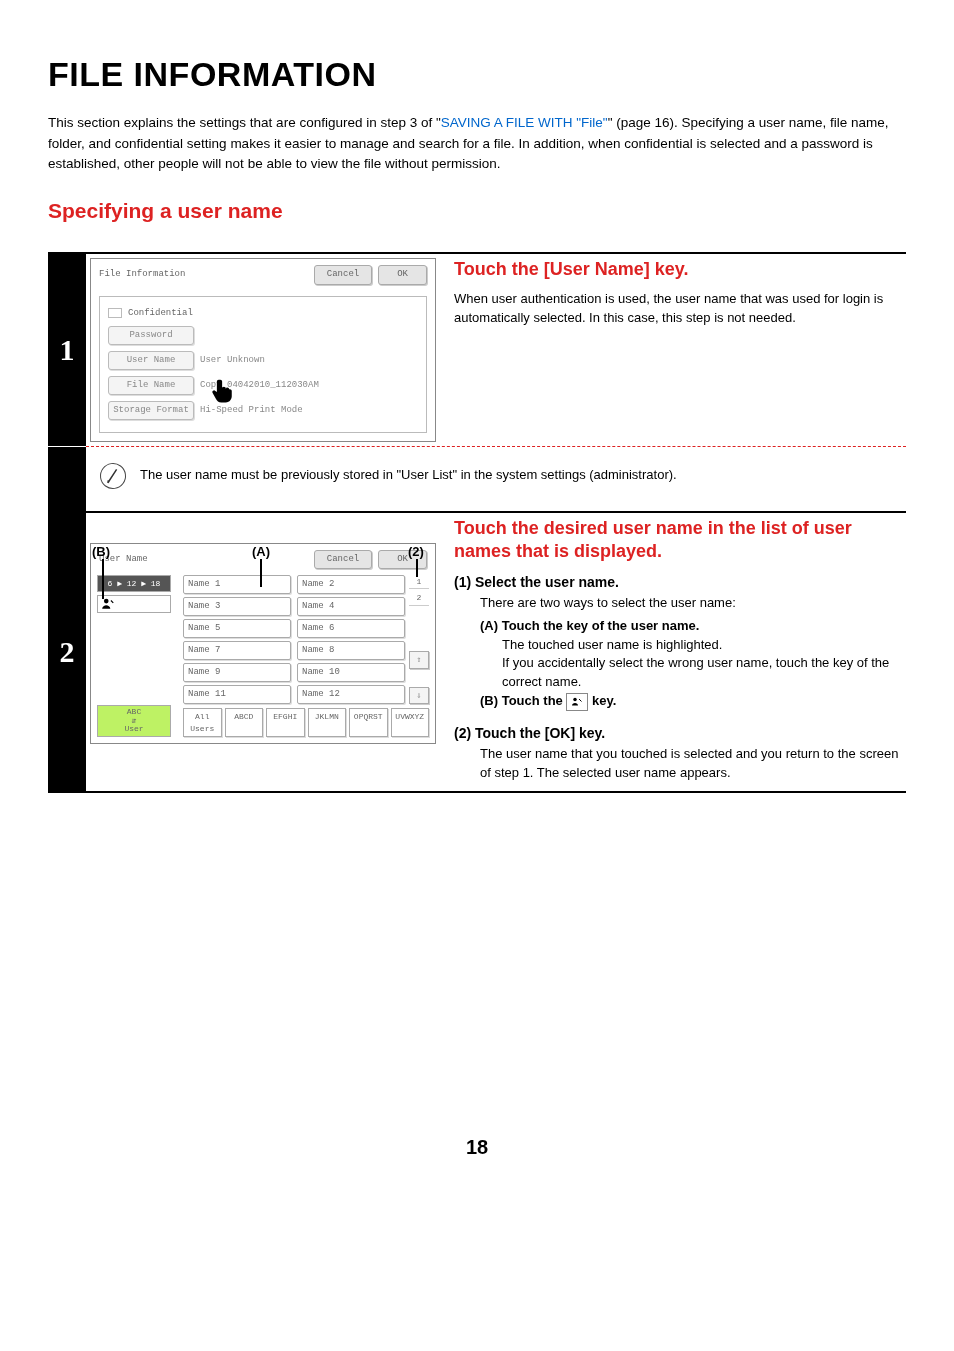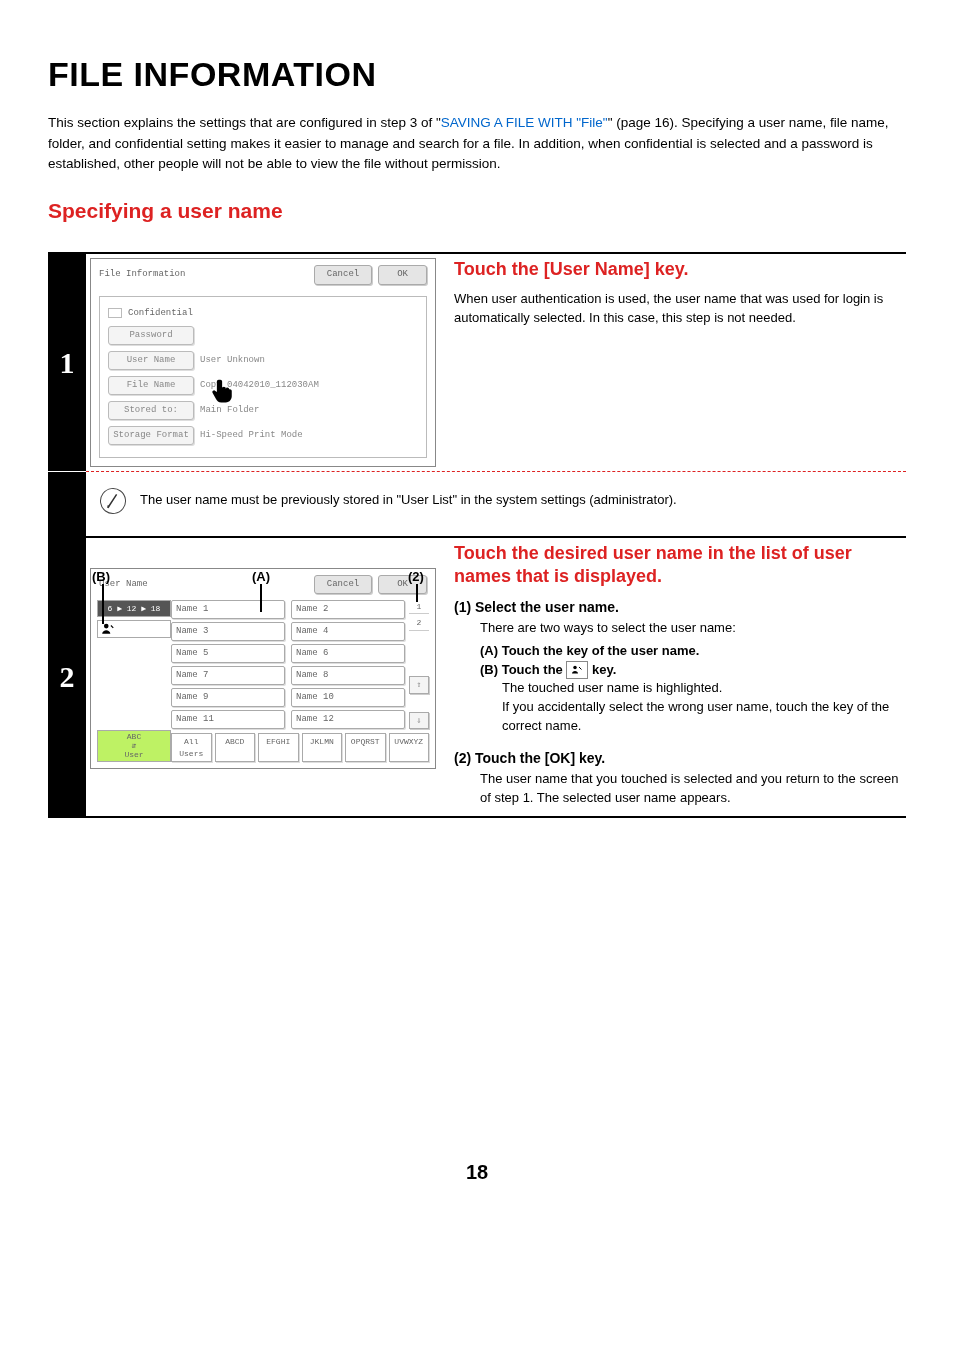--- a/index.html
+++ b/index.html
@@ -127,21 +127,21 @@
     border:1px solid #888;
     font-family:"Courier New",monospace;
     font-size:9px; color:#666;
     background:#fff;
     margin-top:26px;
   }
   .panel2 .titlebar {
     display:flex; justify-content:space-between; align-items:center;
     padding:6px 8px;
   }
-  .panel2 .body { display:flex; padding:0 6px 6px 6px; gap:0;}
+  .panel2 .body { display:flex; padding:0 6px 6px 6px; gap:12px;}
   .p2-left { width:74px; display:flex; flex-direction:column; gap:3px;}
   .p2-left .tab {
     border:1px solid #aaa; padding:2px 3px; text-align:center; font-size:8px;
     background:#eee;
   }
   .p2-left .tab.dark { background:#555; color:#fff;}
   .p2-left .usericon {
     border:1px solid #aaa; height:18px; background:#fff;
     display:flex; align-items:center; justify-content:flex-start; padding-left:2px;
   }
@@ -203,24 +203,20 @@
             <div class="prow">
                 <span class="plabel">Password</span>
               </div>
             <div class="prow">
               <span class="plabel">User Name</span>
               <span class="pval">User Unknown</span>
             </div>
             <div class="prow">
               <span class="plabel">File Name</span>
               <span class="pval">Copy_04042010_112030AM</span>
-            </div>
-            <div class="prow">
-              <span class="plabel">Stored to:</span>
-              <span class="pval">Main Folder</span>
             </div>
             <div class="prow">
               <span class="plabel">Storage Format</span>
               <span class="pval">Hi-Speed Print Mode</span>
             </div>
           </div>
           <span class="hand">
             <svg viewBox="0 0 32 32">
                 <path fill="#000" d="M13 3c1 0 2 1 2 2v7l2-1c1 0 2 1 2 2l2-1c1 0 2 1 2 2l1 0c1 0 2 1 2 2v6c0 3-2 7-7 7h-5c-3 0-5-2-6-4l-4-7c-1-2 1-3 2-3l3 2V5c0-1 1-2 2-2z"></path>
               </svg>
@@ -323,29 +319,29 @@
             </div>
           </div>
         </div>
       </div>
       <div class="text-col">
         <h3>Touch the desired user name in the list of user names that is displayed.</h3>
         <div>
           <div class="sub-h">(1)  Select the user name.</div>
           <div class="sub-text">There are two ways to select the user name:</div>
           <div class="sub-sub"><span class="sub-sub-strong">(A) Touch the key of the user name.</span></div>
+          <div class="sub-sub" style="margin-left:48px; white-space:pre-line;">The touched user name is highlighted.
+If you accidentally select the wrong user name, touch the key of the correct name.</div>
           <div class="sub-sub">
             <span class="sub-sub-strong">(B) Touch the </span><span class="inline-icon"><svg width="14" height="12" viewBox="0 0 24 24" style="vertical-align:middle;">
                   <circle cx="8" cy="7" r="3.5" fill="#000"></circle>
                   <path fill="#000" d="M2 19c0-3 3-5 6-5s6 2 6 5z"></path>
                   <path stroke="#000" stroke-width="2" fill="none" d="M16 6l5 5"></path>
                 </svg></span><span class="sub-sub-strong"> key.</span>
           </div>
-          <div class="sub-sub" style="margin-left:48px; white-space:pre-line;">The touched user name is highlighted.
-If you accidentally select the wrong user name, touch the key of the correct name.</div>
           <div class="sub-h" style="margin-top:12px;">(2)  Touch the [OK] key.</div>
           <div class="sub-text">The user name that you touched is selected and you return to the screen of step 1. The selected user name appears.</div>
         </div>
       </div>
     </div>
   </div>
 </div>
 <hr class="divider-solid">
 
 <div class="page-num">18</div>

